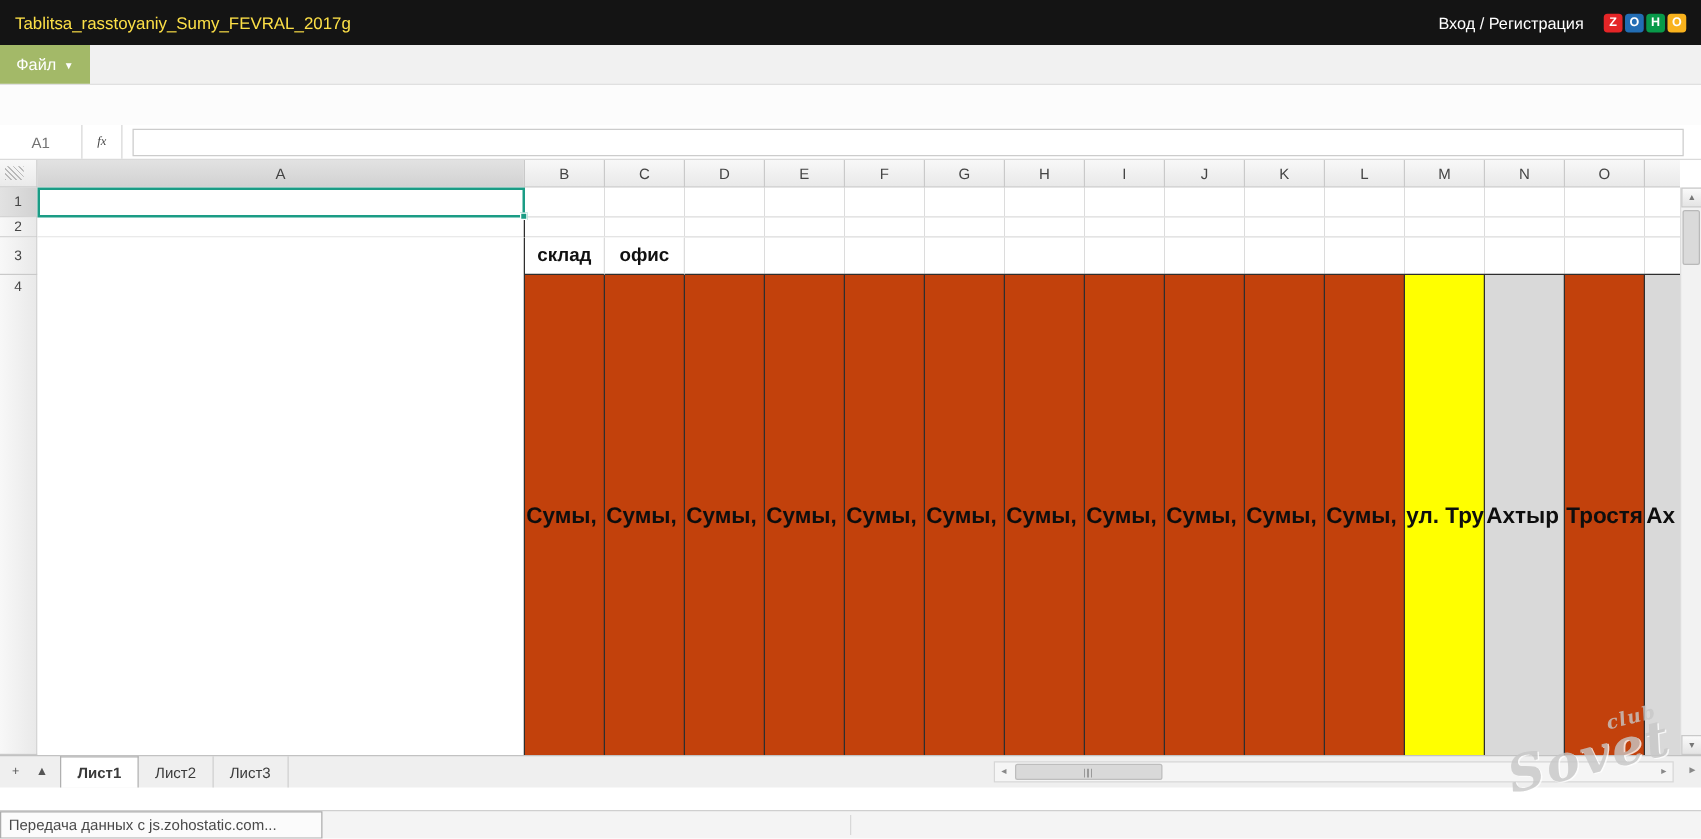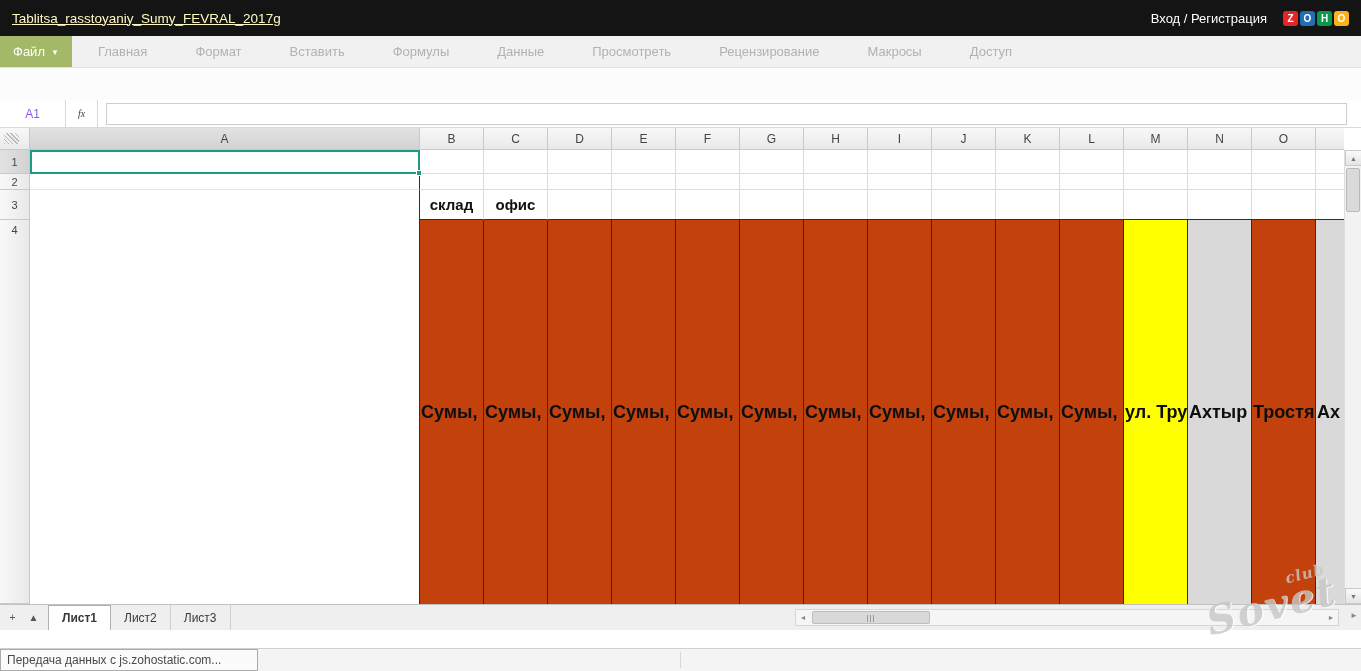--- a/index.html
+++ b/index.html
@@ -2,39 +2,39 @@
 <html><head>
 <meta charset="utf-8">
 <style>
   * { margin:0; padding:0; box-sizing:border-box; }
   html,body { background:#fff; }
   body { font-family:"Liberation Sans", sans-serif; }
   .app { position:relative; width:1361px; height:671px; background:#fff; overflow:hidden; }
 
   
   .topbar { height:36px; background:#141414; display:flex; align-items:center; padding:0 12px; }
-  .doc-title { color:#fef9c3; font-size:13.5px;text-decoration:underline; }
+  .doc-title { color:#fde047; font-size:13.5px; }
   .topbar-right { margin-left:auto; display:flex; align-items:center; gap:16px; }
   .auth-link { color:#fff; font-size:13px; cursor:pointer; }
   .logo { display:flex; gap:2px; }
   .logo span { width:15px; height:15px; border-radius:3px; color:#fff; font-size:10px; font-weight:bold;
                display:flex; align-items:center; justify-content:center; }
 
   
   .menubar { height:32px; background:#f1f1f1; border-bottom:1px solid #e0e0e0; display:flex; align-items:stretch; }
   .file-btn { background:#a3b968; color:#fff; font-size:13px; padding:0 13px; display:flex; align-items:center; gap:6px; cursor:pointer;justify-content:flex-end; }
   .file-btn .caret { font-size:8px; margin-top:2px; }
   .menu-items { display:flex; align-items:center; gap:48px; margin-left:26px; }
   .menu-item { color:#b2b2b2; font-size:13px; cursor:pointer; white-space:nowrap; }
 
   .toolbar-gap { height:32px; background:#fcfcfc; }
 
   
   .formula-bar { height:28px; background:#fff; border-bottom:1px solid #dadada; display:flex; align-items:center; }
-  .cell-ref { width:66px; height:100%; border-right:1px solid #d8d8d8; display:flex; align-items:center; justify-content:center; font-size:12px; color:#8b5cf6; cursor:text; }
+  .cell-ref { width:66px; height:100%; border-right:1px solid #d8d8d8; display:flex; align-items:center; justify-content:center; font-size:12px; color:#737373; cursor:text; }
   .fx-btn { width:32px; height:100%; border-right:1px solid #d8d8d8; display:flex; align-items:center; justify-content:center;
             font-family:"Liberation Serif", serif; font-style:italic; font-size:10px; color:#444; cursor:pointer; }
   .formula-input { flex:1; height:22px; margin:0 14px 0 8px; border:1px solid #ccc; font-size:12px; padding:0 4px; outline:none; font-family:"Liberation Sans",sans-serif; }
 
   
   .grid { position:relative; width:1344px; }
   .header-row { display:flex; height:22px; }
   .corner { width:30px; height:22px; background:linear-gradient(#f8f8f8,#eaeaea); border-right:1px solid #c9c9c9; border-bottom:1px solid #c9c9c9; position:relative; cursor:pointer; }
   .corner:after { content:""; position:absolute; left:4px; top:5px; width:15px; height:11px;
                   background:repeating-linear-gradient(45deg,#b9b9b9 0 1px, transparent 1px 3px); }
@@ -121,31 +121,20 @@
         <span style="background:#089949">H</span>
         <span style="background:#f9b21d">O</span>
       </div>
     </div>
   </div>
 
   <div class="menubar">
     <div class="file-btn">
       <span>Файл</span>
       <span class="caret">▼</span>
-    </div>
-    <div class="menu-items">
-      <span class="menu-item">Главная</span>
-      <span class="menu-item">Формат</span>
-      <span class="menu-item">Вставить</span>
-      <span class="menu-item">Формулы</span>
-      <span class="menu-item">Данные</span>
-      <span class="menu-item">Просмотреть</span>
-      <span class="menu-item">Рецензирование</span>
-      <span class="menu-item">Макросы</span>
-      <span class="menu-item">Доступ</span>
     </div>
   </div>
 
   <div class="toolbar-gap"></div>
 
   <div class="formula-bar">
     <div class="cell-ref">A1</div>
     <div class="fx-btn">fx</div>
     <input class="formula-input" type="text" value="" style="">
   </div>

